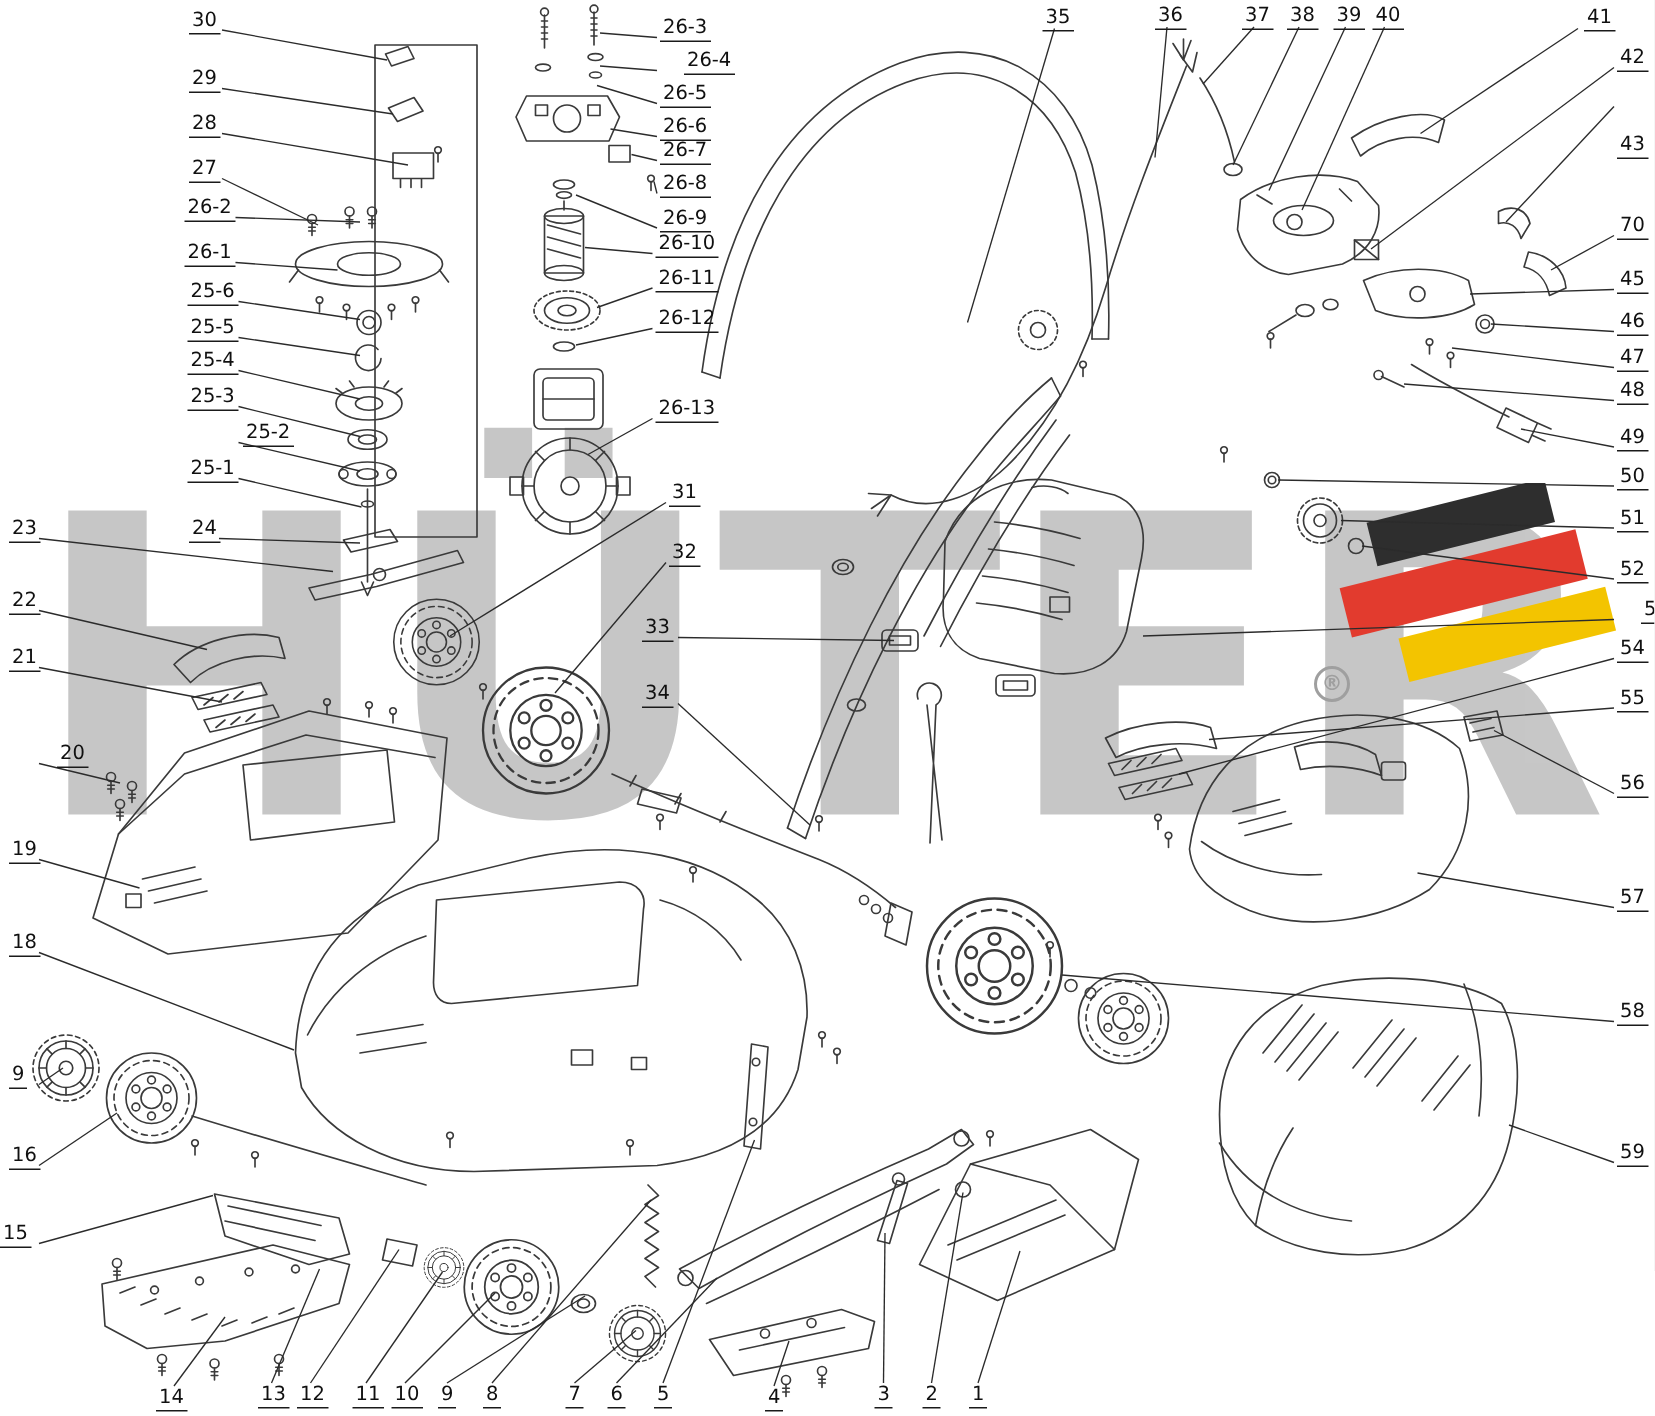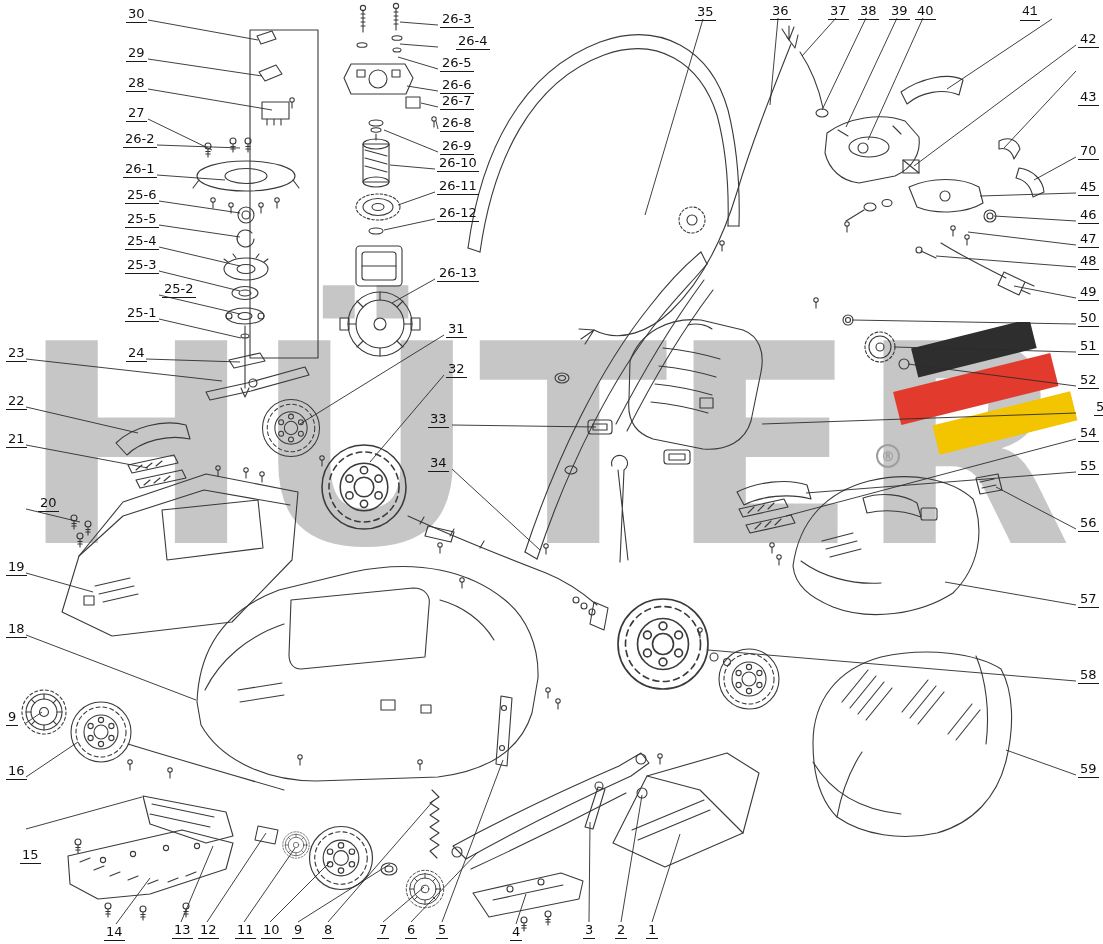--- a/index.html
+++ b/index.html
@@ -481,21 +481,21 @@
       <div class="callout" style="left: 125px; top: 305px;">25-1</div>
       <div class="callout" style="left: 6px; top: 345px;">23</div>
       <div class="callout" style="left: 126px; top: 345px;">24</div>
       <div class="callout" style="left: 6px; top: 393px;">22</div>
       <div class="callout" style="left: 6px; top: 431px;">21</div>
       <div class="callout" style="left: 6px; top: 495px; margin-left: 32px;">20</div>
       <div class="callout" style="left: 6px; top: 559px;">19</div>
       <div class="callout" style="left: 6px; top: 621px;">18</div>
       <div class="callout" style="left: 6px; top: 709px;">9</div>
       <div class="callout" style="left: 6px; top: 763px;">16</div>
-      <div class="callout" style="left: 20px; top: 815px; margin-top: 32px;">15</div>
+      <div class="callout" style="left: 0; top: 815px;">15</div>
       <div class="callout" style="left: 440px; top: 11px;">26-3</div>
       <div class="callout" style="left: 440px; top: 33px; margin-left: 16px;">26-4</div>
       <div class="callout" style="left: 440px; top: 55px;">26-5</div>
       <div class="callout" style="left: 440px; top: 77px;">26-6</div>
       <div class="callout" style="left: 440px; top: 93px;">26-7</div>
       <div class="callout" style="left: 440px; top: 115px;">26-8</div>
       <div class="callout" style="left: 440px; top: 138px;">26-9</div>
       <div class="callout" style="left: 437px; top: 155px;">26-10</div>
       <div class="callout" style="left: 437px; top: 178px;">26-11</div>
       <div class="callout" style="left: 437px; top: 205px;">26-12</div>
@@ -503,21 +503,21 @@
       <div class="callout" style="left: 446px; top: 321px;">31</div>
       <div class="callout" style="left: 446px; top: 361px;">32</div>
       <div class="callout" style="left: 428px; top: 411px;">33</div>
       <div class="callout" style="left: 428px; top: 455px;">34</div>
       <div class="callout" style="left: 695px; top: 4px;">35</div>
       <div class="callout" style="left: 770px; top: 3px;">36</div>
       <div class="callout" style="left: 828px; top: 3px;">37</div>
       <div class="callout" style="left: 858px; top: 3px;">38</div>
       <div class="callout" style="left: 889px; top: 3px;">39</div>
       <div class="callout" style="left: 915px; top: 3px;">40</div>
-      <div class="callout" style="left: 1020px; top: 4px; font-family: Liberation Mono, monospace;">41</div>
+      <div class="callout" style="left: 1056px; top: 4px;">41</div>
       <div class="callout" style="left: 1078px; top: 31px;">42</div>
       <div class="callout" style="left: 1078px; top: 57px; margin-top: 32px;">43</div>
       <div class="callout" style="left: 1078px; top: 143px;">70</div>
       <div class="callout" style="left: 1078px; top: 179px;">45</div>
       <div class="callout" style="left: 1078px; top: 207px;">46</div>
       <div class="callout" style="left: 1078px; top: 231px;">47</div>
       <div class="callout" style="left: 1078px; top: 253px;">48</div>
       <div class="callout" style="left: 1078px; top: 284px;">49</div>
       <div class="callout" style="left: 1078px; top: 310px;">50</div>
       <div class="callout" style="left: 1078px; top: 338px;">51</div>

